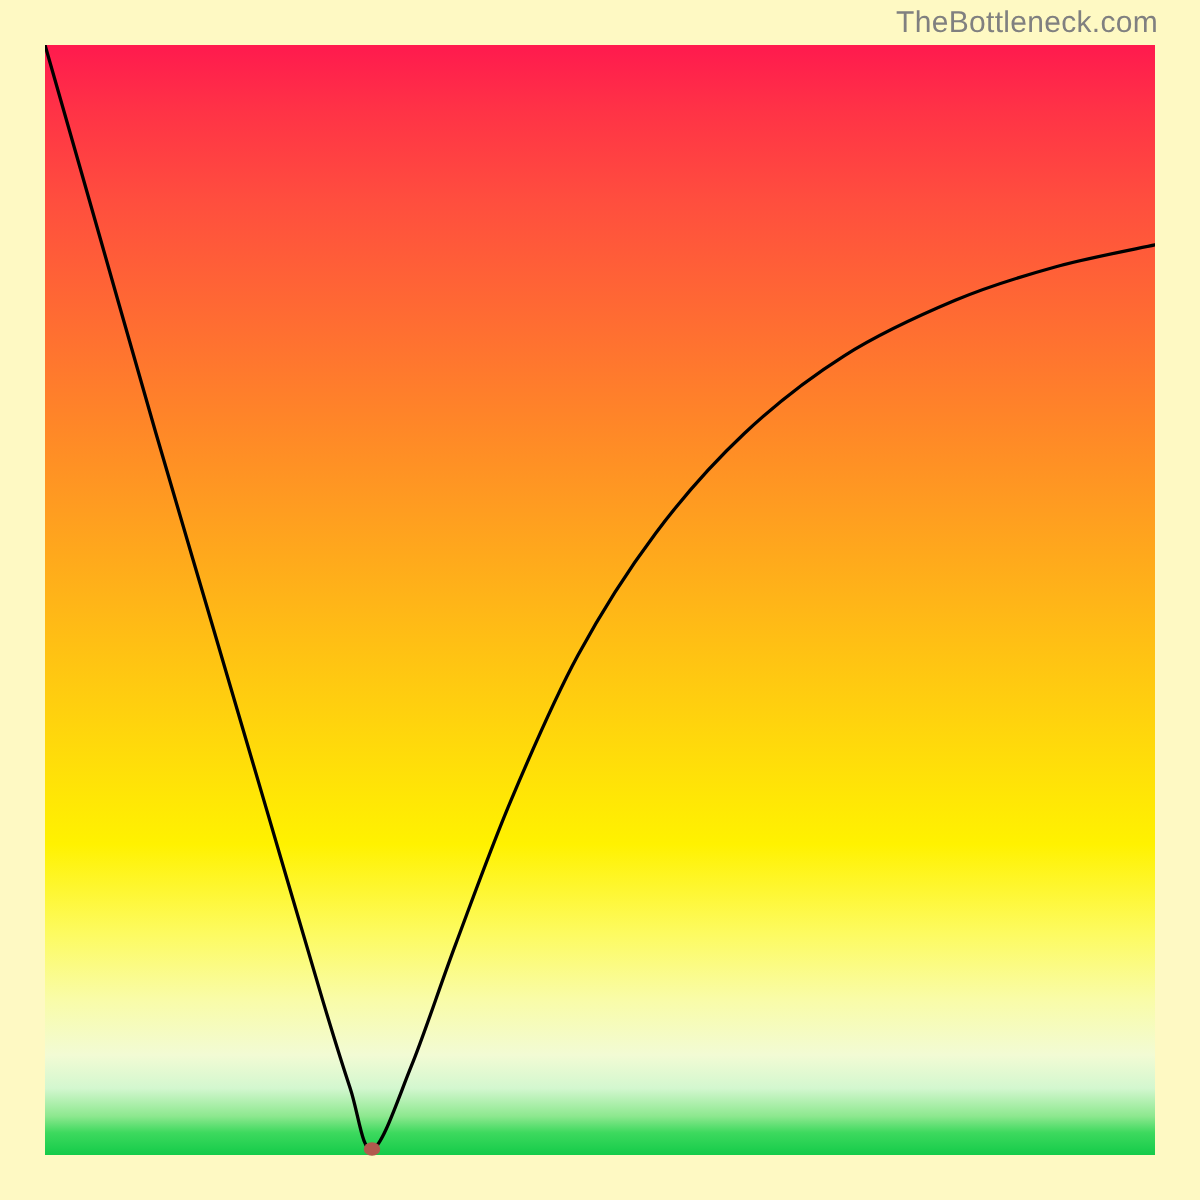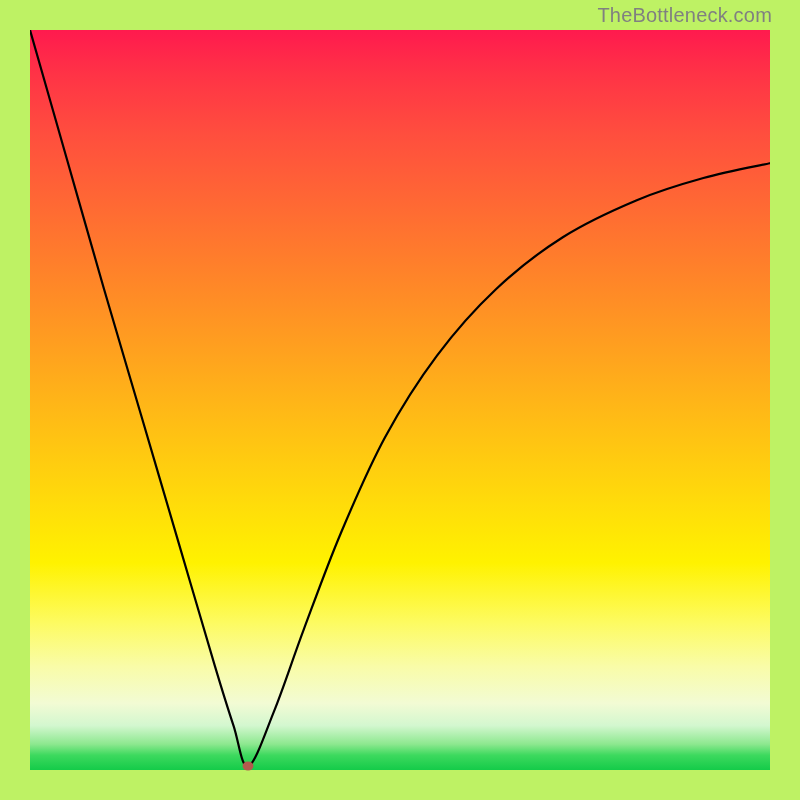--- a/index.html
+++ b/index.html
@@ -8,21 +8,21 @@
     width: 800px;
     height: 800px;
     overflow: hidden;
     background: #000;
     font-family: Arial, Helvetica, sans-serif;
   }
   .container {
     position: relative;
     width: 800px;
     height: 800px;
-    background: #bef264;
+    background: #fef9c3;
   }
   .plot-area {
     position: absolute;
     left: 30px;
     top: 30px;
     width: 740px;
     height: 740px;
     
     background: linear-gradient(to bottom,
       #ff1a4e 0%,

